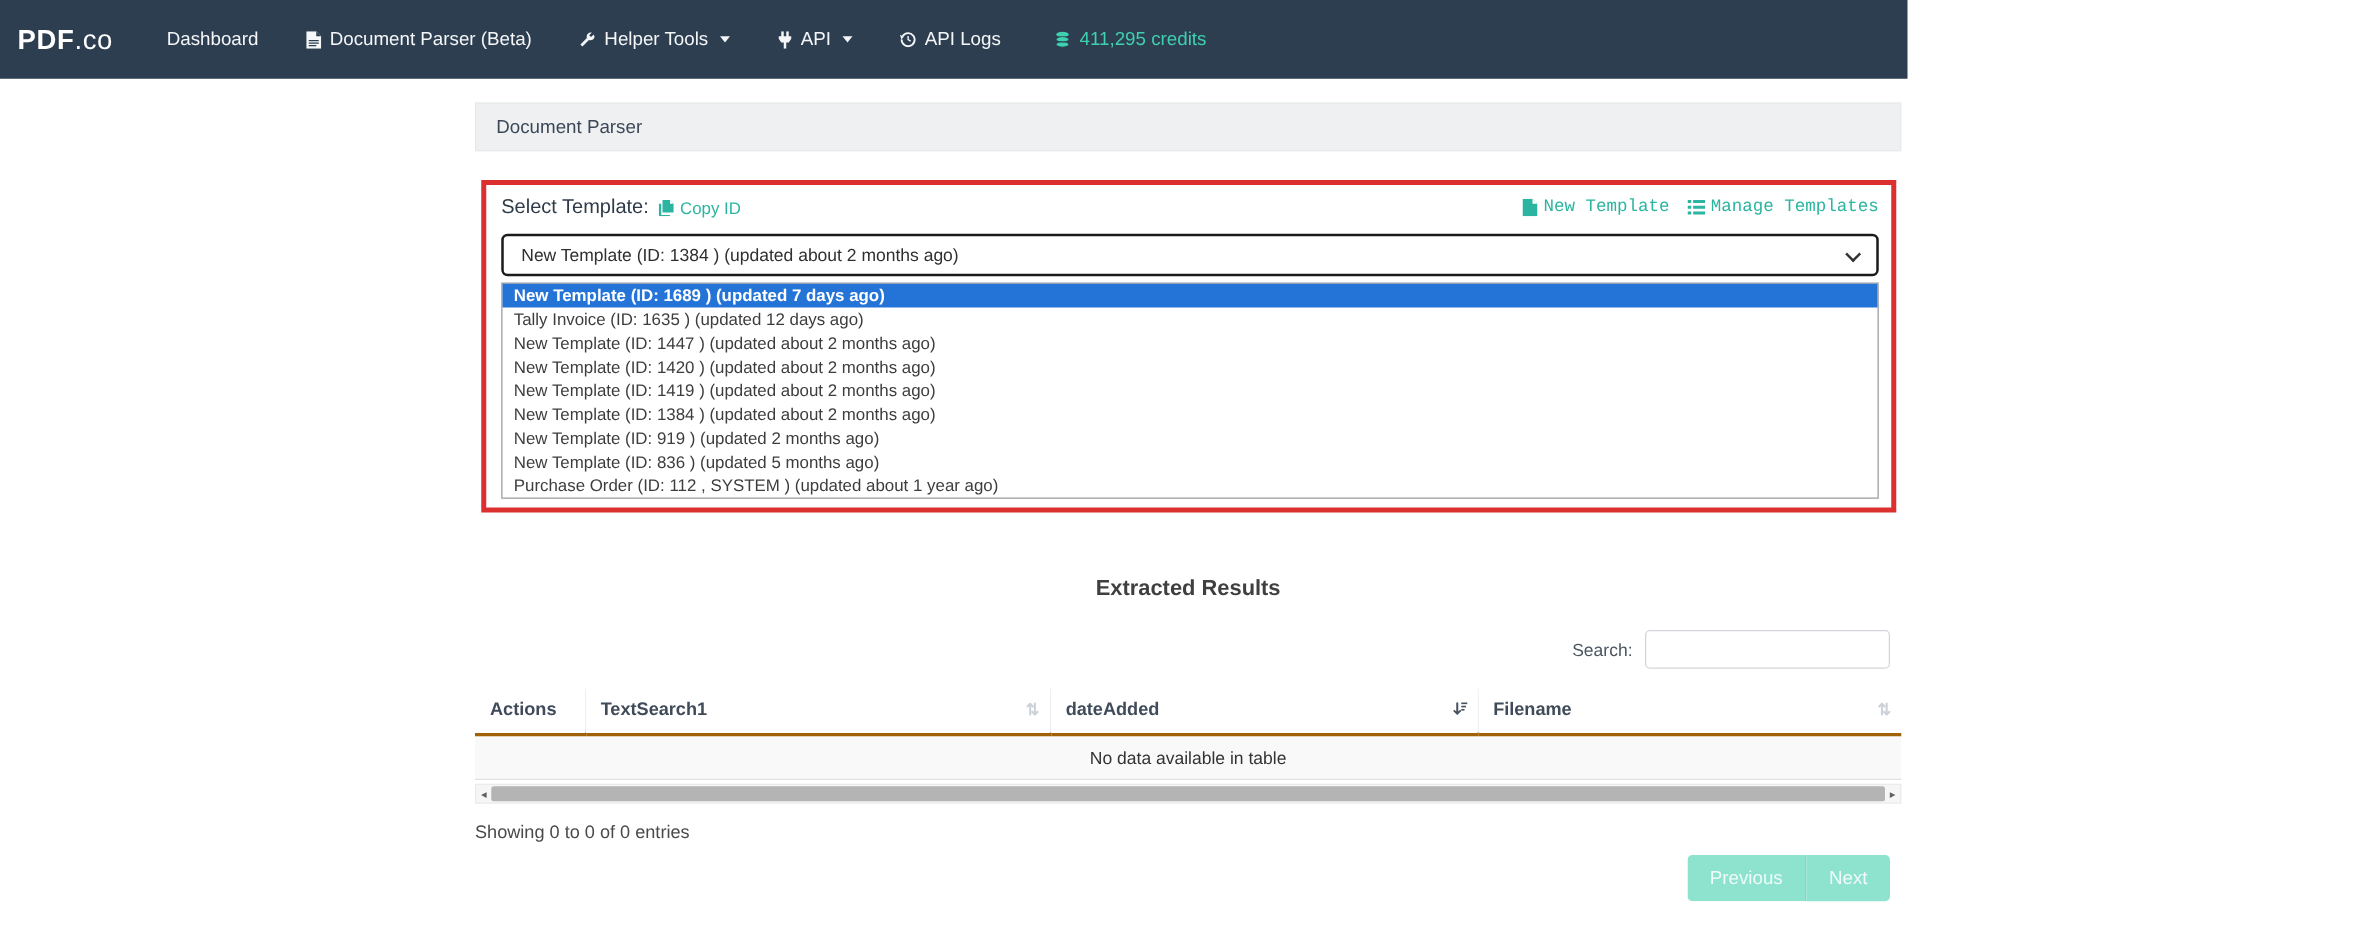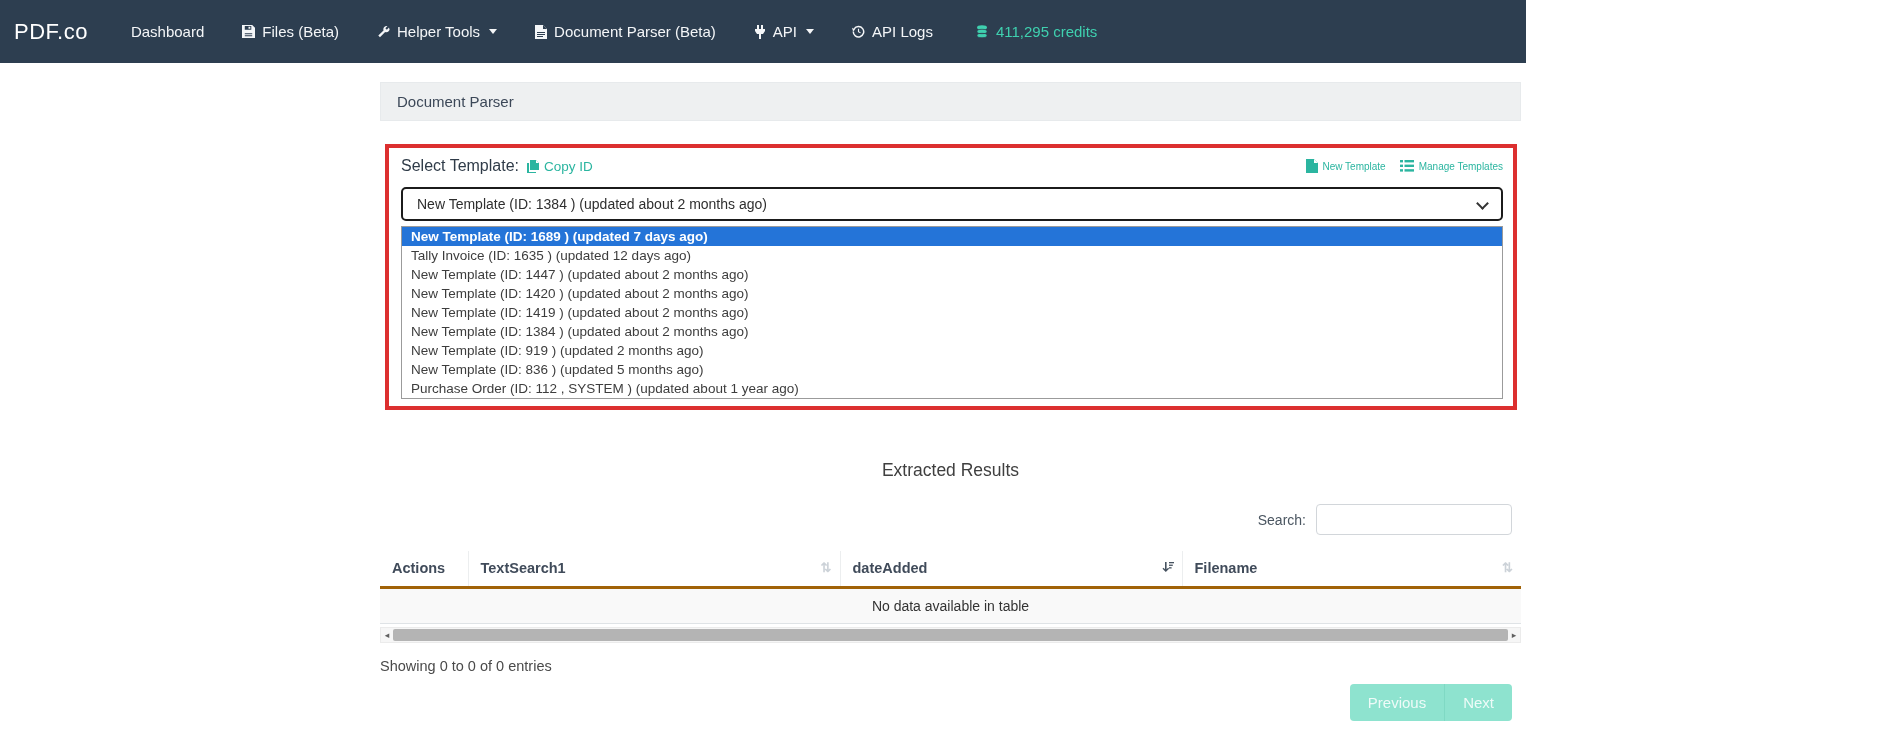--- a/index.html
+++ b/index.html
@@ -2,21 +2,21 @@
 <html><head>
 <meta charset="utf-8">
 <style>
   * { box-sizing: border-box; margin: 0; padding: 0; }
   html,body { width:1883px; height:753px; background:#fff;
     font-family:"Liberation Sans", sans-serif; color:#4a4a4a; overflow:hidden; }
 
   
   .navbar { width:1526px; height:63px; background:#2d3e50; display:flex; align-items:center; }
   .brand { color:#fff; font-size:22px; padding:0 24px 0 14px; letter-spacing:.5px; cursor:pointer; text-decoration:none; }
-  .brand b { font-weight:400;margin-top:24px; }
+  .brand b { font-weight:700;margin-top:24px; }
   .nav-item { display:flex; align-items:center; gap:7px; color:#f4f6f8; font-size:15px;
     padding:0 19px; height:63px; cursor:pointer; text-decoration:none; white-space:nowrap; }
   .nav-item .nicon { display:flex; align-items:center; }
   .nav-item.credits { color:#3fd0af; margin-left:4px; }
   .caret { width:0; height:0; border-left:4px solid transparent; border-right:4px solid transparent;
     border-top:5px solid #f4f6f8; margin-left:2px; }
 
   
   .page { width:1141px; margin:19px 0 0 380px; }
   .panel-heading { background:#eef0f1; border:1px solid #e7eaec; padding:10px 16px;
@@ -24,35 +24,35 @@
   .panel-body { background:#fff; padding:0; }
 
   
   .red-box { border:4px solid #dc2f2f; margin:23px 4px 0 5px; padding:9px 10px 7px 12px; }
   .select-row { display:flex; justify-content:space-between; align-items:center; }
   .select-label { font-size:16px; color:#2f3b48; }
   .teal-link { color:#2bb5a0; font-size:13.5px; text-decoration:none; cursor:pointer;
     display:inline-flex; align-items:center; gap:5px; }
   .copy-id { margin-left:8px; }
   .tmpl-links { display:flex; gap:14px; align-items:center; }
-  .tmpl-links .teal-link { font-size:10px; }
+  .tmpl-links .teal-link { font-size:14px;font-family:Liberation Mono, monospace; }
 
   .select-box { margin-top:12px; height:34px; border:2px solid #1b1b1b; border-radius:5px;
     background:#fff; display:flex; align-items:center; padding:0 14px; font-size:14px;
     color:#2f2f2f; position:relative; cursor:pointer; }
   .select-chevron { position:absolute; right:14px; top:10px; width:9px; height:9px;
     border-right:2px solid #333; border-bottom:2px solid #333; transform:rotate(45deg); }
 
   .dropdown-list { margin-top:5px; border:1px solid #9b9b9b; background:#fff; }
   .opt { font-size:13.5px; color:#3d3d3d; padding:1px 9px; height:19px; line-height:17px;
     cursor:pointer; white-space:nowrap; overflow:hidden; }
   .opt.sel { background:#2474d8; color:#fff; font-weight:bold; }
 
   
-  .results-title { text-align:center; margin-top:50px; font-size:17.5px; color:#3f3f3f; }
+  .results-title { text-align:center; margin-top:50px; font-size:17.5px; color:#3f3f3f;font-weight:bold; }
   .search-row { display:flex; justify-content:flex-end; align-items:center; margin-top:23px; padding-right:9px; }
   .search-row label { font-size:14px; color:#4a5560; }
   .search-row input { width:196px; height:31px; border:1px solid #d2d6da; border-radius:4px;
     margin-left:10px; padding:0 8px; font-size:13px; font-family:inherit; }
 
   table { width:100%; border-collapse:collapse; margin-top:16px; table-layout:fixed; }
   th { text-align:left; font-size:14.5px; color:#404b5a; padding:9px 10px 10px 12px;
     border-bottom:3px solid #a16207; background:#fff; position:relative; }
   th + th { border-left:1px solid #eceeef; }
   th.sortable { cursor:pointer; }
@@ -78,49 +78,40 @@
 </head>
 <body>
 
 <div class="navbar">
   <a class="brand"><b>PDF</b><span>.co</span></a>
 
   <a class="nav-item">
     <span>Dashboard</span>
   </a>
 
-  <a class="nav-item">
-    <span class="nicon">
-      <svg width="13" height="13" viewBox="0 0 14 14">
-          <path fill="#f4f6f8" d="M0 0h11l3 3v11H0zM3 1v4h7V1zM7 2h2v2H7zM2 8h10v5H2z"></path>
-          <path fill="#2d3e50" d="M3 9h8v1H3zm0 2h8v1H3z"></path>
-        </svg>
-    </span>
-    <span>Files (Beta)</span>
-  </a>
-
-  <a class="nav-item">
-    <span class="nicon">
-      <svg width="13" height="13" viewBox="0 0 14 14">
-          <path fill="#f4f6f8" d="M13.6 3.6c0 2-1.6 3.6-3.6 3.6-.4 0-.8-.1-1.2-.2l-5.6 5.6-1.8-1.8L7 5.2c-.1-.4-.2-.8-.2-1.2C6.8 2 8.4.4 10.4.4c.3 0 .6 0 .9.1L9 2.8l1.6 1.6 2.3-2.3c.1.3.2.6.2 1z" transform="translate(0 .6)"></path>
-        </svg>
-    </span>
-    <span>Helper Tools</span>
-    <span class="caret"></span>
-  </a>
 
   <a class="nav-item">
     <span class="nicon">
       <svg width="12" height="14" viewBox="0 0 12 14">
           <path fill="#f4f6f8" d="M0 0h8l4 4v10H0z"></path>
           <path fill="#2d3e50" d="M8 0l4 4H8z"></path>
           <path fill="#2d3e50" d="M2 7h8v1H2zm0 2h8v1H2zm0 2h6v1H2z"></path>
         </svg>
     </span>
     <span>Document Parser (Beta)</span>
+  </a>
+
+  <a class="nav-item">
+    <span class="nicon">
+      <svg width="13" height="13" viewBox="0 0 14 14">
+          <path fill="#f4f6f8" d="M13.6 3.6c0 2-1.6 3.6-3.6 3.6-.4 0-.8-.1-1.2-.2l-5.6 5.6-1.8-1.8L7 5.2c-.1-.4-.2-.8-.2-1.2C6.8 2 8.4.4 10.4.4c.3 0 .6 0 .9.1L9 2.8l1.6 1.6 2.3-2.3c.1.3.2.6.2 1z" transform="translate(0 .6)"></path>
+        </svg>
+    </span>
+    <span>Helper Tools</span>
+    <span class="caret"></span>
   </a>
 
   <a class="nav-item">
     <span class="nicon">
       <svg width="12" height="14" viewBox="0 0 12 14">
           <path fill="#f4f6f8" d="M3 0h2v4H3zM7 0h2v4H7zM1 4h10v2l-2 3H7v5H5V9H3L1 6z"></path>
         </svg>
     </span>
     <span>API</span>
     <span class="caret"></span>

